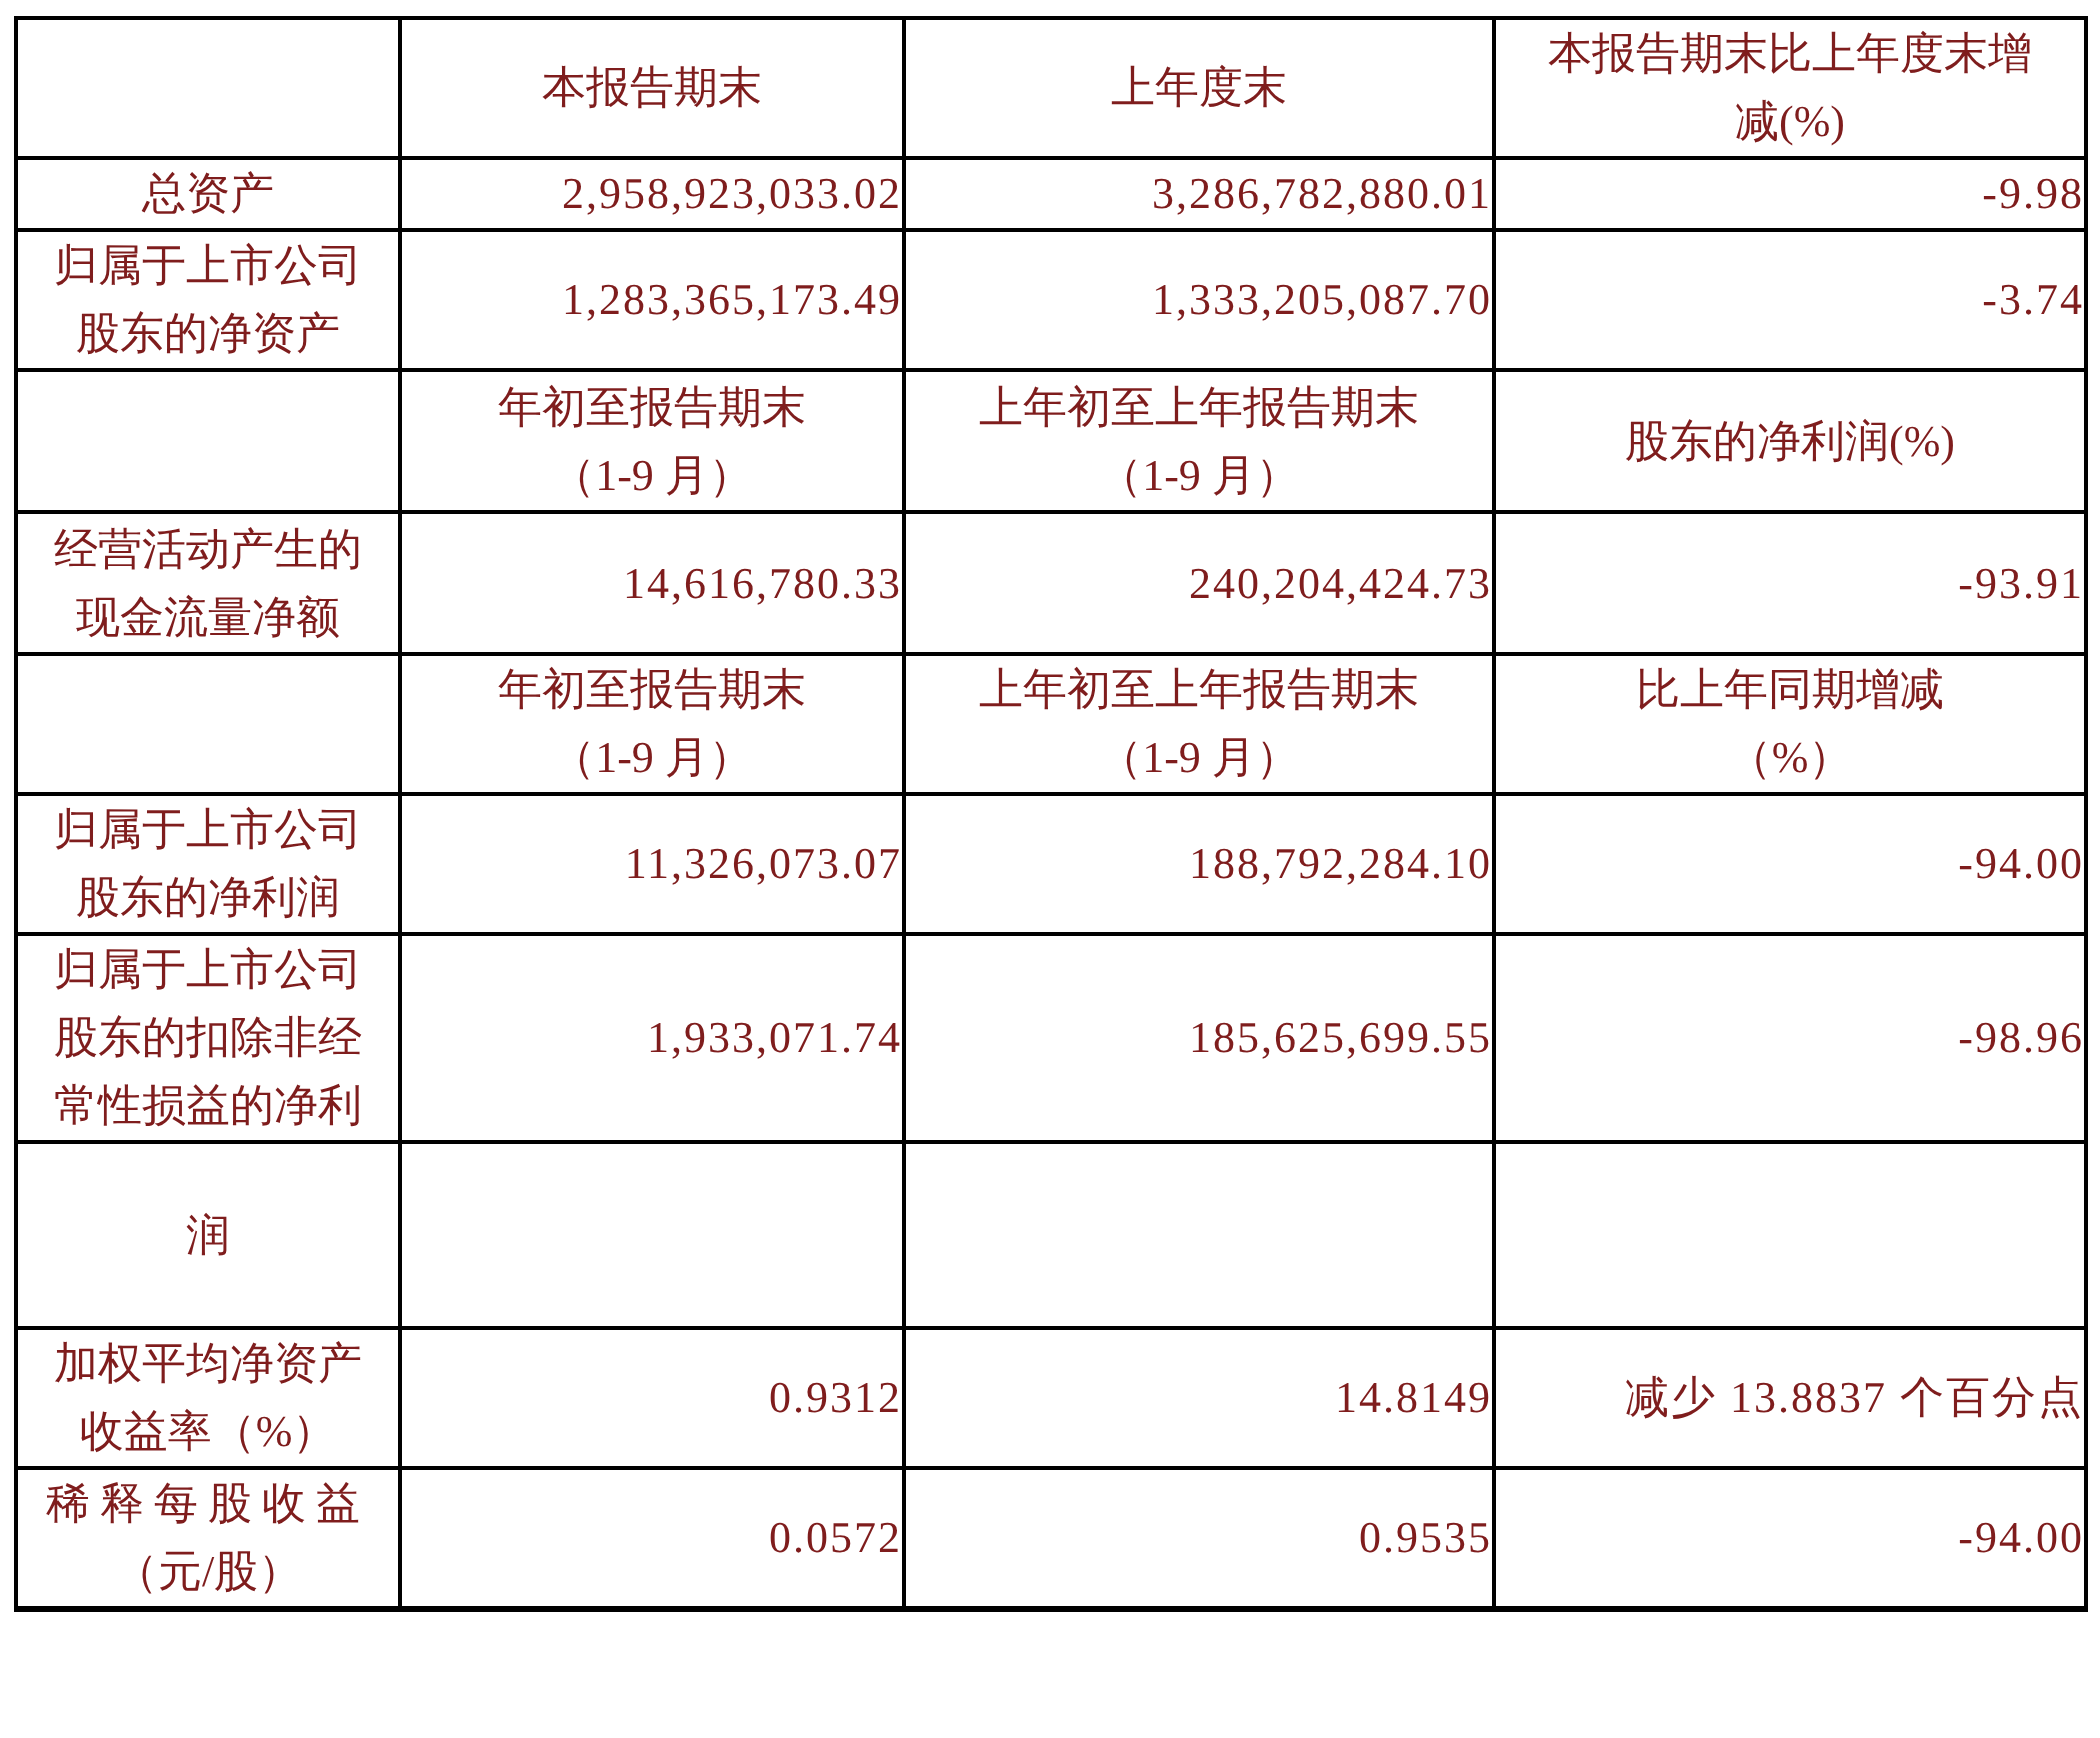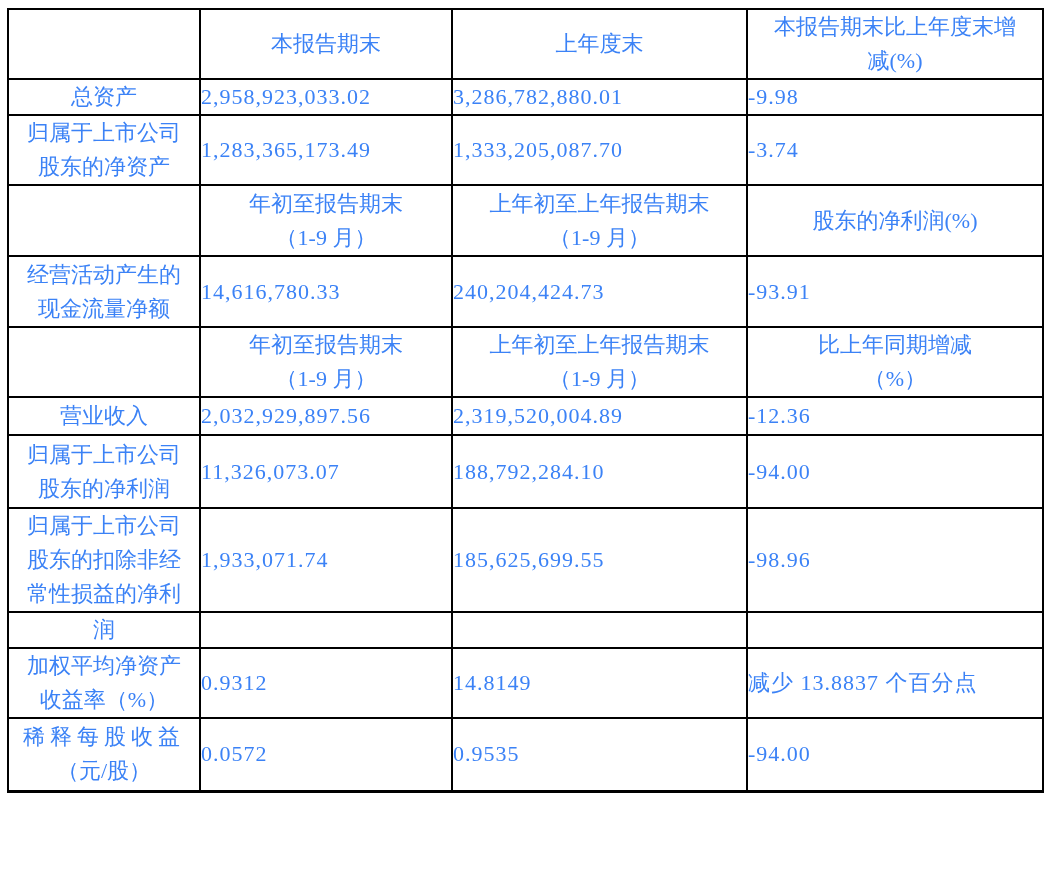--- a/index.html
+++ b/index.html
@@ -1,20 +1,20 @@
 <!DOCTYPE html>
 <html><head>
 <meta charset="utf-8">
 <style>
   html,body{margin:0;padding:0;background:#ffffff;}
   .page{
     width:1050px;height:869px;box-sizing:border-box;
     padding:8px 7px;background:#ffffff;
     font-family:"Liberation Serif","DejaVu Serif",serif;
-    color:#3b82f6;
+    color:#7f1d1d;
   }
   table.fin{
     border-collapse:collapse;
     table-layout:fixed;
     width:1035px;
     border:2px solid #000;
     border-bottom:3px solid #000;
   }
   table.fin td{
     border:2px solid #000;
@@ -41,21 +41,21 @@
   tr:nth-child(8){height:73px}
   tr:nth-child(9){height:93px}
   tr:nth-child(10){height:31px}
   tr:nth-child(11){height:67px}
   tr:nth-child(12){height:73px}
   tr:nth-child(13){height:71px}
   
   td.lbl{text-align:center;padding:0 4px 0 6px;line-height:34px}
   td.tight{line-height:31px}
   td.hdr{text-align:center;line-height:36px}
-  td.num{text-align:left;padding-right:13px;letter-spacing:1px}
+  td.num{text-align:right;padding-right:13px;letter-spacing:1px}
   td.nw{white-space:nowrap}
   td.pr4{padding-right:4px}
   td.ls::first-line{letter-spacing:5px}
 </style>
 </head>
 <body>
 
 <div class="page">
   <table class="fin">
     <colgroup>
@@ -103,26 +103,20 @@
       <tr>
         <td class="lbl"></td>
         <td class="hdr">年初至报告期末
 （1-9 月）</td>
         <td class="hdr">上年初至上年报告期末
 （1-9 月）</td>
         <td class="hdr">比上年同期增减
 （%）</td>
       </tr>
       <tr>
-        <td class="lbl">营业收入</td>
-        <td class="num">2,032,929,897.56</td>
-        <td class="num">2,319,520,004.89</td>
-        <td class="num">-12.36</td>
-      </tr>
-      <tr>
         <td class="lbl">归属于上市公司
 股东的净利润</td>
         <td class="num">11,326,073.07</td>
         <td class="num">188,792,284.10</td>
         <td class="num">-94.00</td>
       </tr>
       <tr>
         <td class="lbl tight">归属于上市公司
 股东的扣除非经
 常性损益的净利</td>

